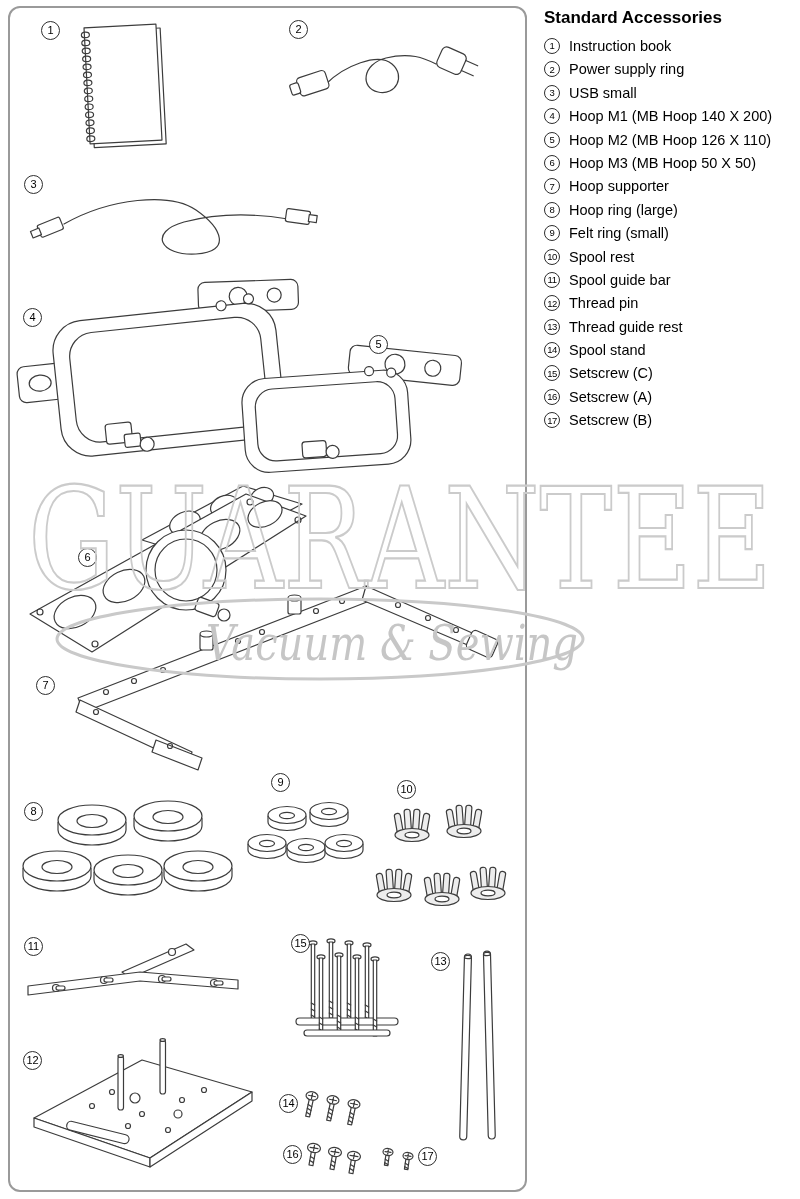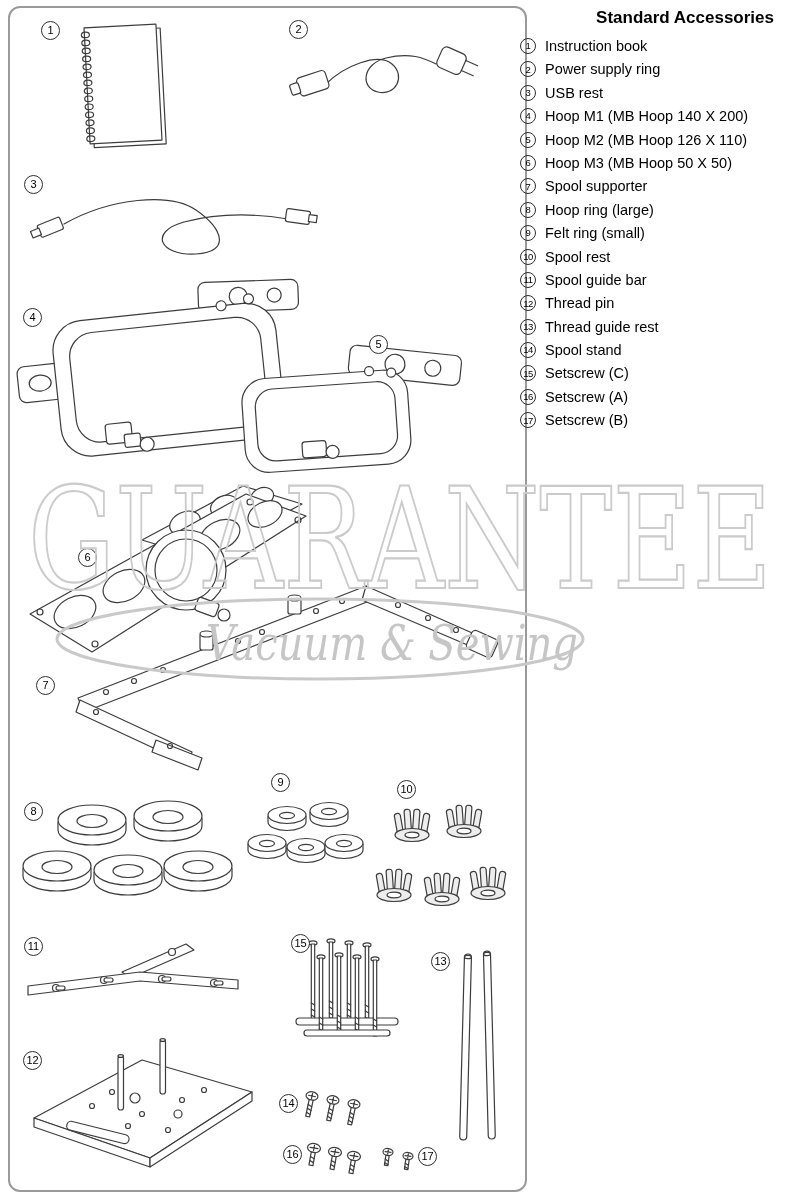--- a/index.html
+++ b/index.html
@@ -13,21 +13,21 @@
   .art { position:absolute; left:0; top:0; z-index:2; }
   .art path, .art rect, .art circle, .art ellipse, .art line, .art polygon {
       fill:none; stroke:#3c3c3c; stroke-width:1.2; stroke-linecap:round; stroke-linejoin:round; }
   .art .wf { fill:#ffffff; }
   .art .gf { fill:#ededed; }
 
   .callout { position:absolute; width:19px; height:19px; border:1.4px solid #2e2e2e;
              border-radius:50%; display:flex; align-items:center; justify-content:center;
              font-size:11px; line-height:1; background:#fff; z-index:4; }
 
-  .acc-list { position:absolute; left:520px; top:8px; width:254px; z-index:3;text-align:right; }
+  .acc-list { position:absolute; left:544px; top:8px; width:254px; z-index:3; }
   .acc-list h1 { font-size:17px; font-weight:bold; margin:0 0 10px 0; }
   .acc-list ul { list-style:none; }
   .acc-list li { display:flex; align-items:center; gap:9px; margin-bottom:7.4px; font-size:14.5px; }
   .badge { flex:0 0 auto; width:16px; height:16px; border:1.1px solid #2e2e2e; border-radius:50%;
            display:flex; align-items:center; justify-content:center; font-size:9.5px;
            letter-spacing:-0.5px; line-height:1; }
 
   .watermark { position:absolute; left:0; top:0; z-index:5; pointer-events:none; }
   .watermark .wm-title { font-family:"DejaVu Serif", serif; font-size:140px;
                          fill:none; stroke:#cbcbcb; stroke-width:2.2; }
@@ -480,37 +480,37 @@
       <li>
           <span class="badge">1</span>
           <span>Instruction book</span>
         </li>
       <li>
           <span class="badge">2</span>
           <span>Power supply ring</span>
         </li>
       <li>
           <span class="badge">3</span>
-          <span>USB rest</span>
+          <span>USB small</span>
         </li>
       <li>
           <span class="badge">4</span>
           <span>Hoop M1 (MB Hoop 140 X 200)</span>
         </li>
       <li>
           <span class="badge">5</span>
           <span>Hoop M2 (MB Hoop 126 X 110)</span>
         </li>
       <li>
           <span class="badge">6</span>
           <span>Hoop M3 (MB Hoop 50 X 50)</span>
         </li>
       <li>
           <span class="badge">7</span>
-          <span>Spool supporter</span>
+          <span>Hoop supporter</span>
         </li>
       <li>
           <span class="badge">8</span>
           <span>Hoop ring (large)</span>
         </li>
       <li>
           <span class="badge">9</span>
           <span>Felt ring (small)</span>
         </li>
       <li>

